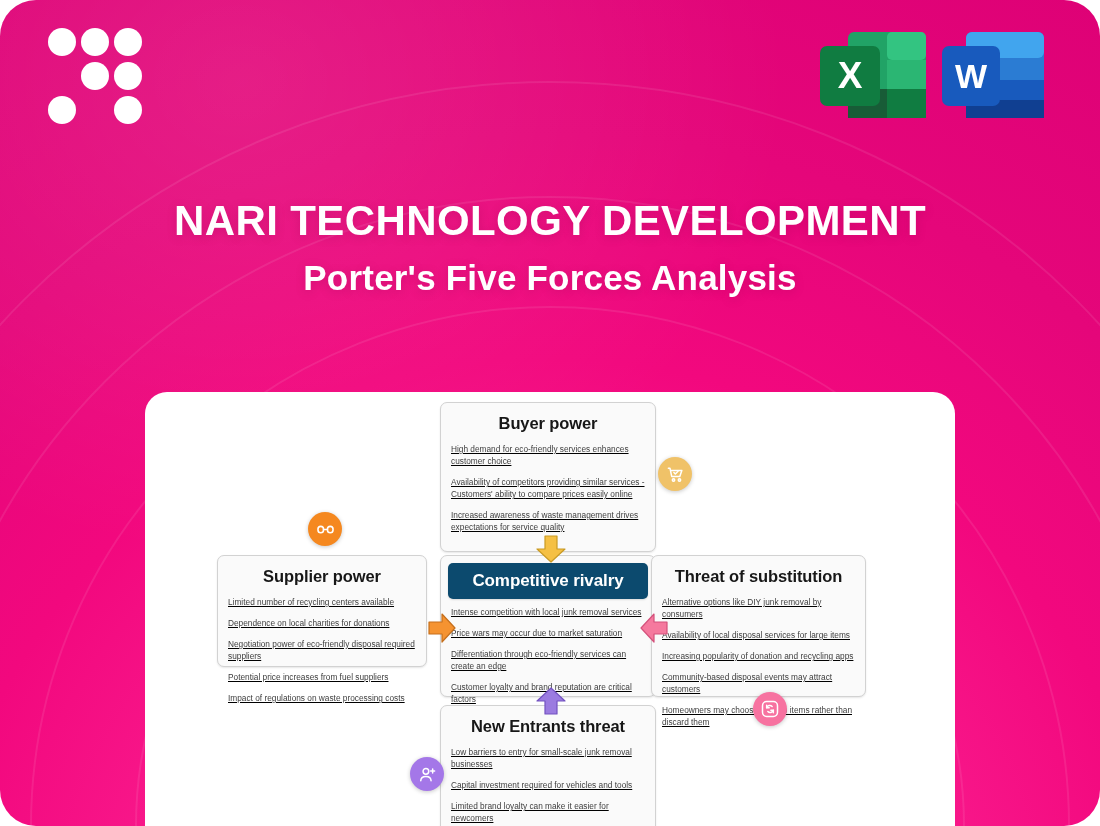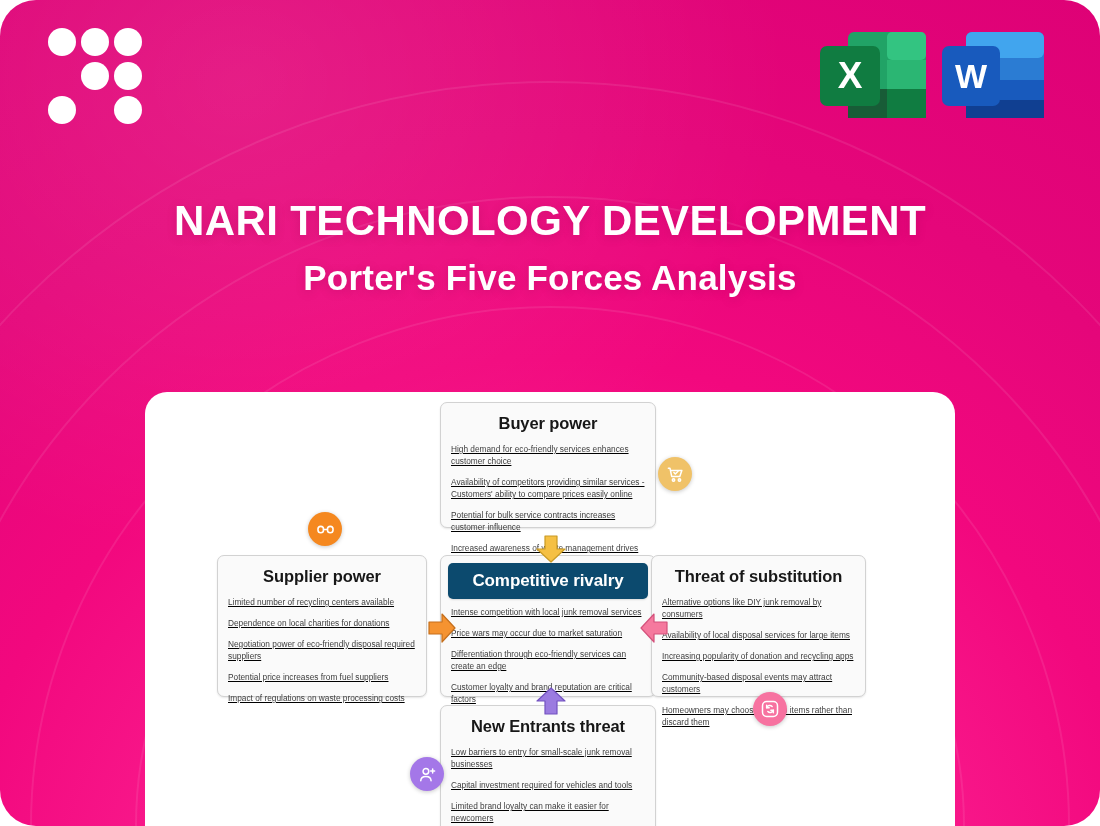--- a/index.html
+++ b/index.html
@@ -41,22 +41,22 @@
   
   .force-box{position:absolute;background:#fafafa;border:1px solid #d2d2d2;border-radius:7px;
     box-shadow:0 1px 2px rgba(0,0,0,.10);padding:0;}
   .fb-title{font-size:16.5px;font-weight:700;color:#171717;text-align:center;padding:11px 8px 6px;letter-spacing:-.1px;}
   .fb-title.accent{background:#0c4a6e;color:#fff;border-radius:5px;margin:7px 7px 3px;padding:8px 6px;
     font-size:17px;box-shadow:0 1px 2px rgba(0,0,0,.13);}
   .fb-list{padding:4px 10px 10px;text-decoration:underline;}
   .fb-item{font-size:8.3px;line-height:1.45;color:#3d3d3d;margin-bottom:9px;}
   .fb-item:last-child{margin-bottom:0;}
 
-  #box-buyer{left:295px;top:10px;width:216px;height:126px;}
-  #box-supplier{left:72px;top:163px;width:210px;height:142px;}
+  #box-buyer{left:295px;top:10px;width:216px;height:150px;}
+  #box-supplier{left:72px;top:163px;width:210px;height:112px;}
   #box-rivalry{left:295px;top:163px;width:216px;height:142px;}
   #box-substitution{left:506px;top:163px;width:215px;height:142px;}
   #box-entrants{left:295px;top:313px;width:216px;height:142px;}
   .arw-svg{position:absolute;}
 
   
   .badge{position:absolute;width:34px;height:34px;border-radius:50%;display:flex;
     align-items:center;justify-content:center;box-shadow:0 1px 4px rgba(0,0,0,.22);}
   .badge svg{display:block;}
 </style>
@@ -110,21 +110,20 @@
     <div id="deck-subtitle">Porter's Five Forces Analysis</div>
   </div>
 
   <div id="canvas-panel">
 
     <div class="force-box" id="box-buyer">
       <div class="fb-title">Buyer power</div>
       <div class="fb-list">
         <div class="fb-item">High demand for eco-friendly services enhances customer choice</div>
         <div class="fb-item">Availability of competitors providing similar services  - Customers' ability to compare prices easily online</div>
-        <div class="fb-item">Potential for bulk service contracts increases customer influence</div>
         <div class="fb-item">Increased awareness of waste management drives expectations for service quality</div>
       </div>
     </div>
 
     <div class="force-box" id="box-supplier">
       <div class="fb-title">Supplier power</div>
       <div class="fb-list">
         <div class="fb-item">Limited number of recycling centers available</div>
         <div class="fb-item">Dependence on local charities for donations</div>
         <div class="fb-item">Negotiation power of eco-friendly disposal required suppliers</div>

